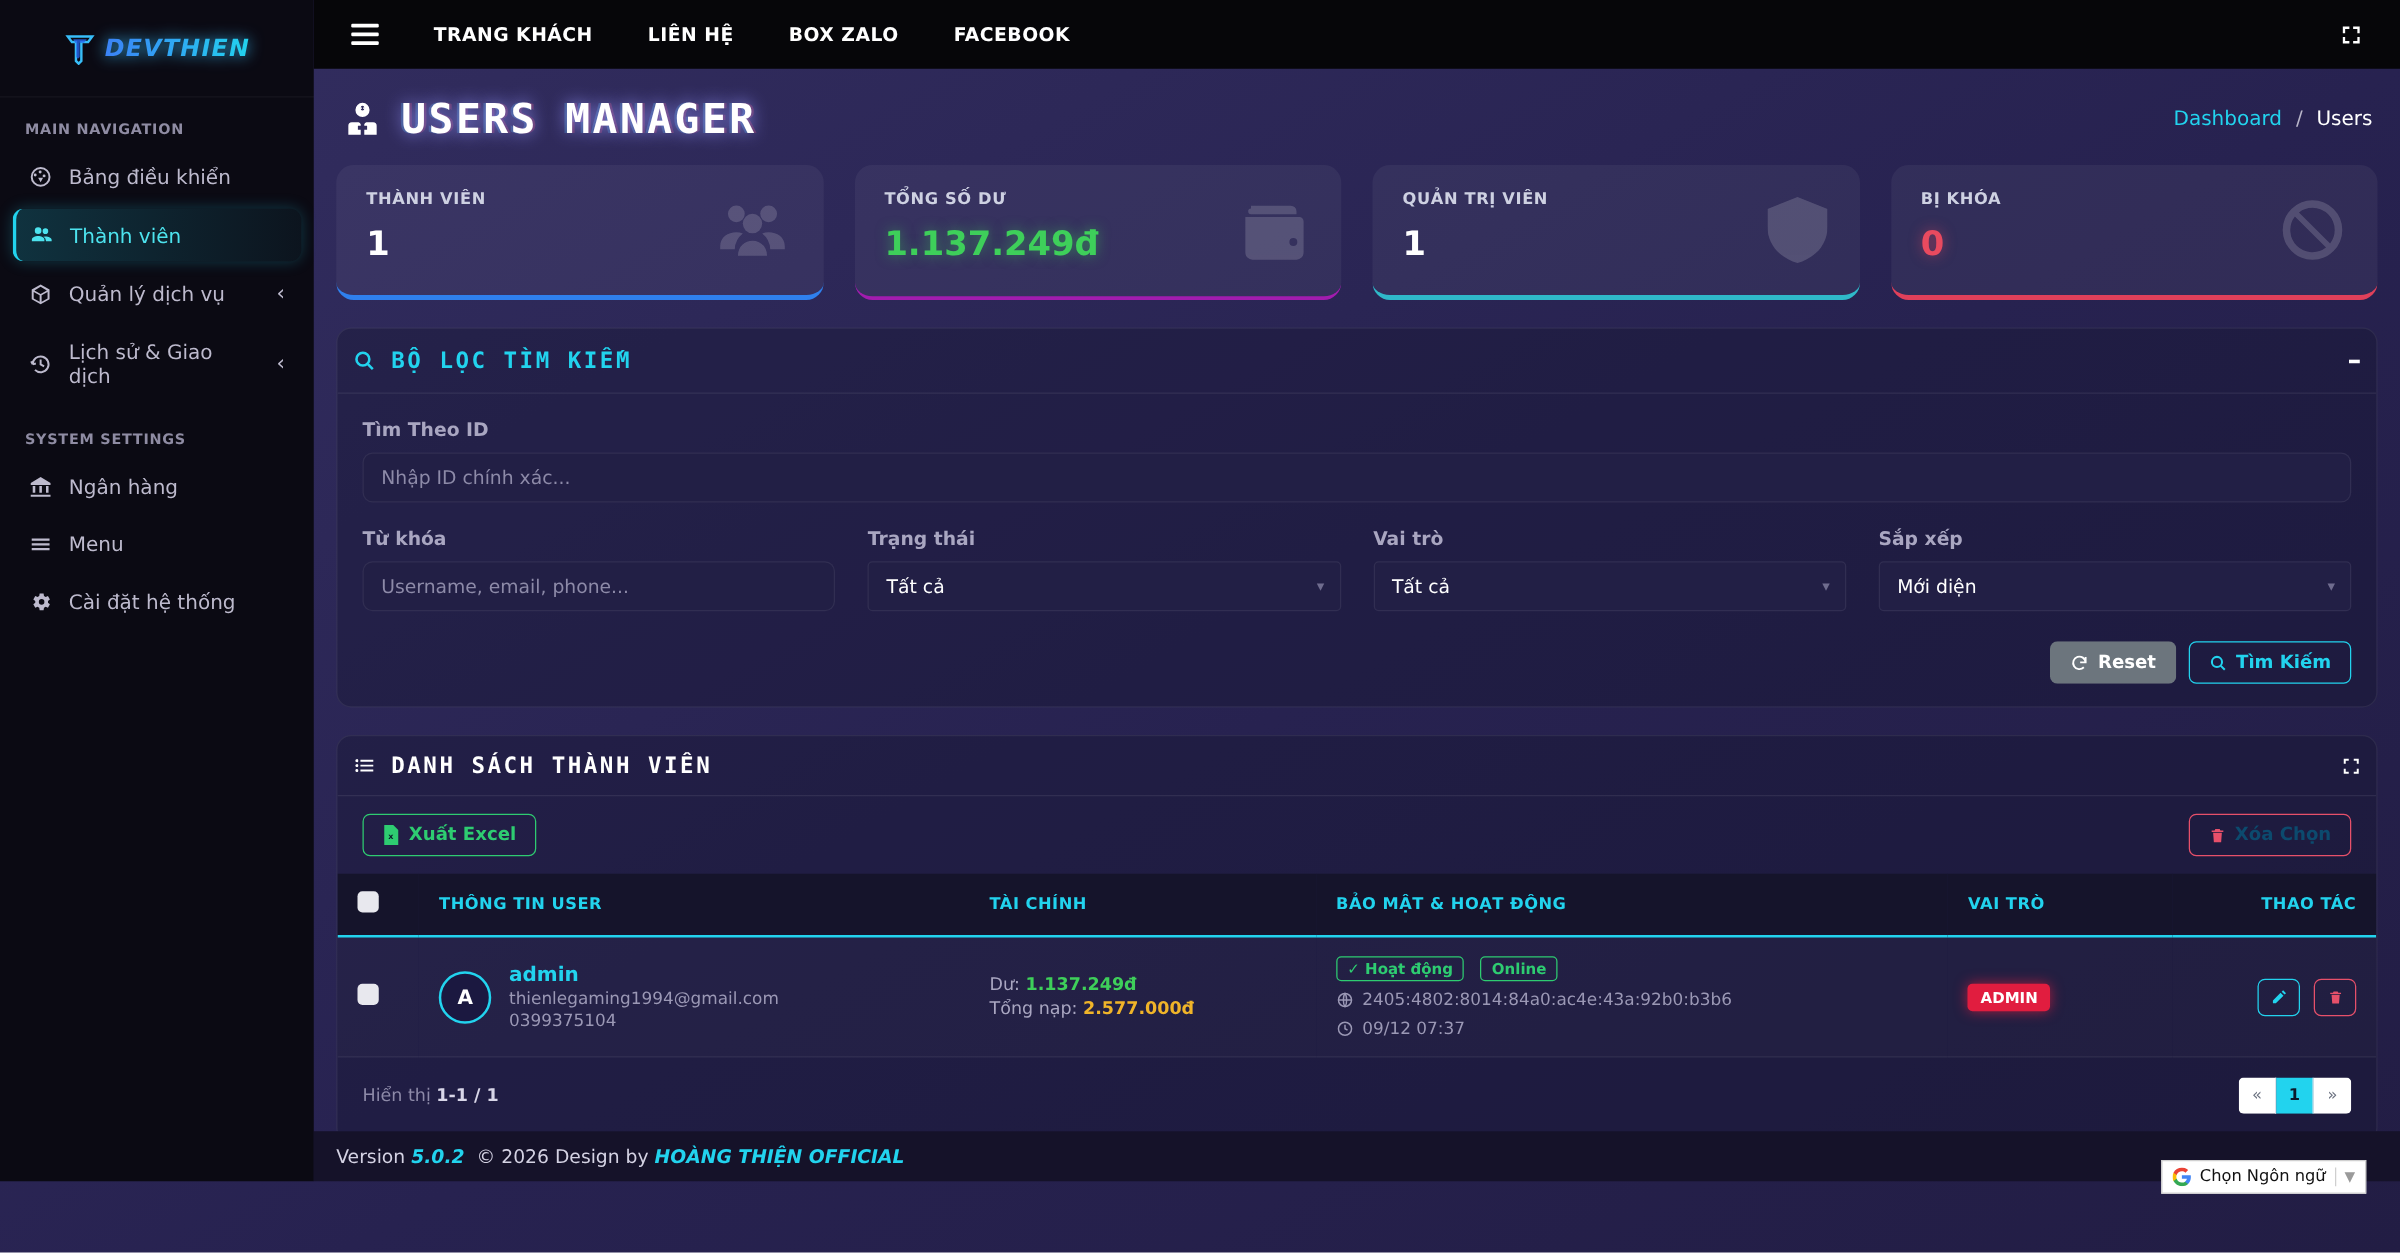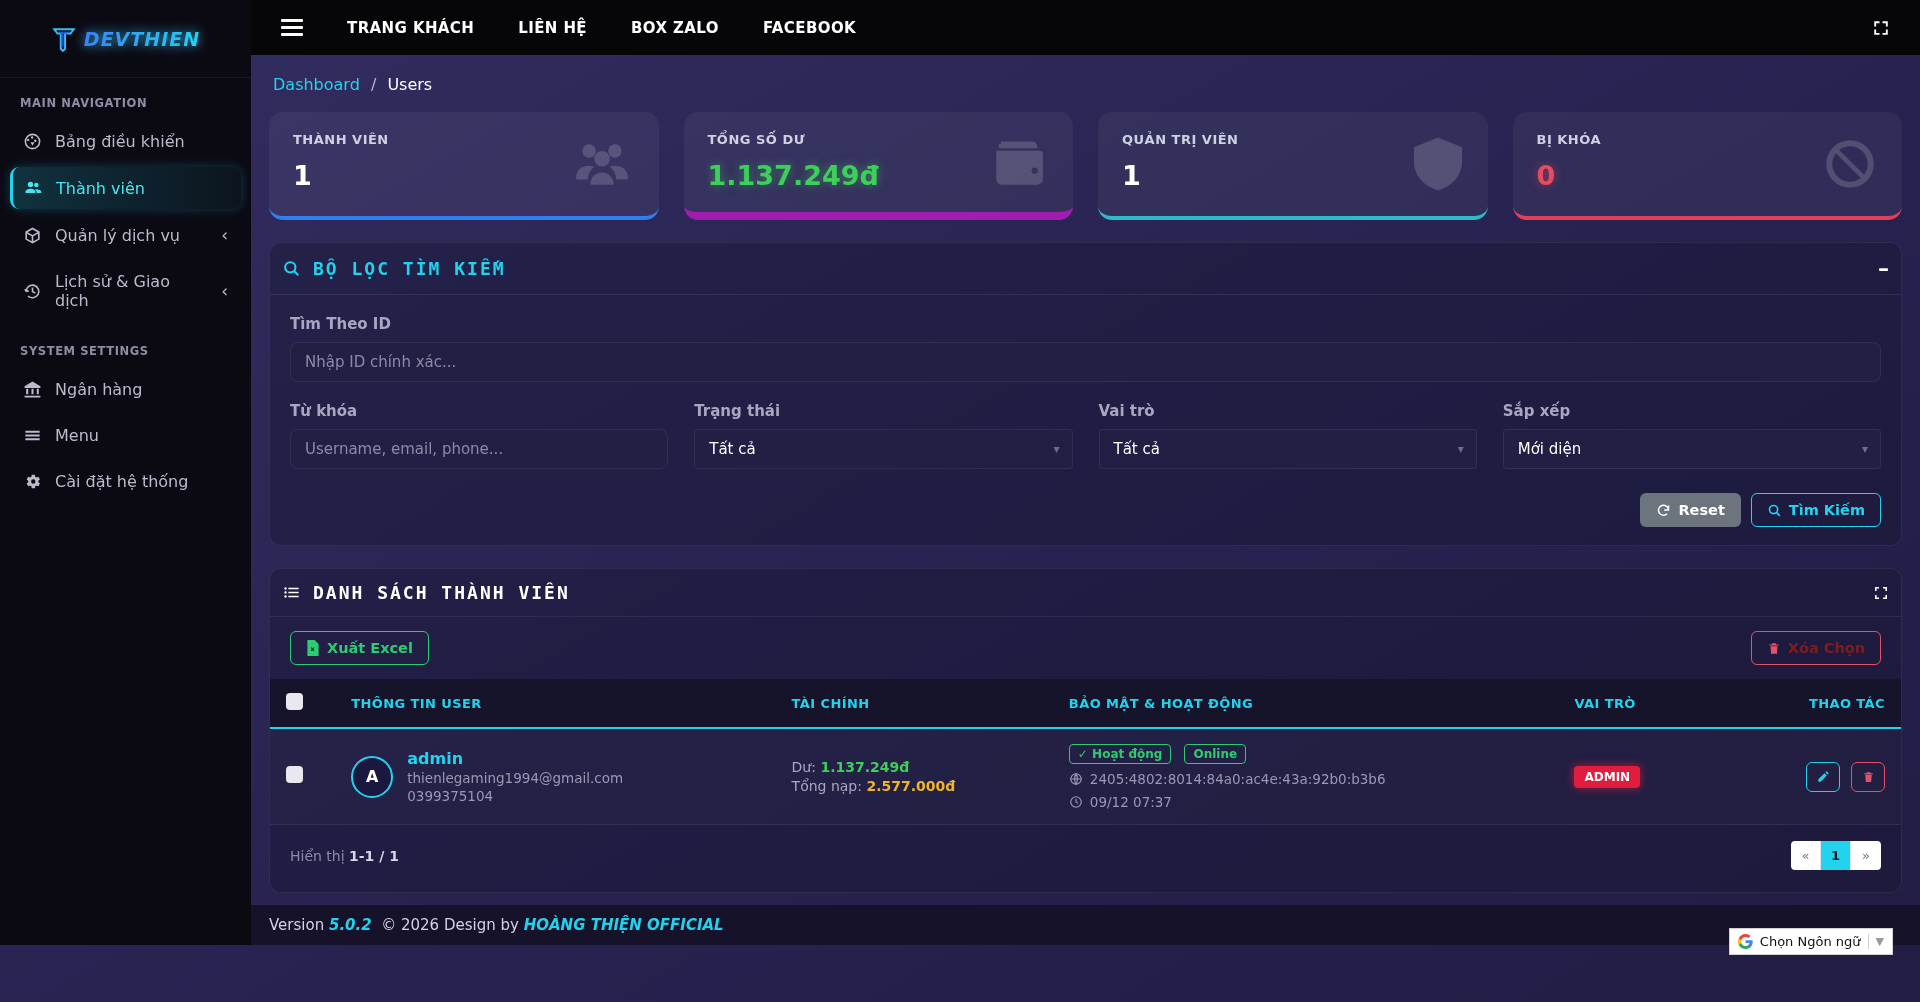--- a/index.html
+++ b/index.html
@@ -86,21 +86,21 @@
   .f-select { position:relative; width:100%; height:40px; background:#221f45;
     border:1px solid rgba(255,255,255,.07); border-radius:4px; display:flex; align-items:center;
     padding:0 14px; font-size:15px; color:#fff; cursor:pointer; }
   .f-select::after { content:"▾"; position:absolute; right:12px; color:#6f6c8e; font-size:12px; }
   .filter-actions { display:flex; justify-content:flex-end; gap:10px; margin-top:24px; }
   .btn { display:inline-flex; align-items:center; gap:7px; border-radius:6px; font-size:14.5px;
     font-weight:600; padding:8px 15px; cursor:pointer; border:1px solid transparent; font-family:inherit; }
   .btn-gray { background:#6c757d; color:#fff; }
   .btn-cyan-o { background:transparent; border-color:#22d3ee; color:#22d3ee; }
   .btn-green-o { background:transparent; border-color:#2ecc71; color:#2ecc71; }
-  .btn-red-o { background:transparent; border-color:#e7506a; color:#7f1d1d;margin-left:19px; }
+  .btn-red-o { background:transparent; border-color:#e7506a; color:#0c4a6e;margin-left:19px; }
 
   
   .toolbar { display:flex; justify-content:space-between; align-items:center; padding:14px 20px; }
   table { width:100%; border-collapse:collapse; }
   thead th { background:#15142b; color:#22d3ee; font-size:13px; letter-spacing:.4px;
     text-align:left; padding:14px 16px; border-bottom:2px solid #22d3ee; }
   tbody td { padding:14px 16px; background:rgba(255,255,255,.02);
     border-bottom:1px solid rgba(255,255,255,.07); vertical-align:middle; }
   .checkbox { width:17px; height:17px; border-radius:4px; background:#e8e8ee; display:inline-block; cursor:pointer; }
   .user-cell { display:flex; align-items:center; gap:14px; }
@@ -222,39 +222,45 @@
   <span class="nav-expand">
     <svg width="18" height="18" viewBox="0 0 24 24" fill="#fff">
         <path d="M3 3h7v2.5H5.5V10H3zm11 0h7v7h-2.5V5.5H14zM3 14h2.5v4.5H10V21H3zm15.5 0H21v7h-7v-2.5h4.5z"></path>
       </svg>
   </span>
 </div>
 
 <div class="main">
 
   <div class="page-head">
+    <div class="page-title techno">
+      <svg width="34" height="34" viewBox="0 0 24 24" fill="#fff">
+          <path d="M12 3a4 4 0 1 0 4 4 4 4 0 0 0-4-4zm0 1.6a1 1 0 0 1 1 1h-.7v.7h.7a1 1 0 1 1-2 0V6.3h.7v-.7h-.7a1 1 0 0 1 1-.99zM6 14a2 2 0 0 0-2 2v5h7v-2.8H9.4V16H11v-.9A2 2 0 0 0 9.8 14zm8.2 0a2 2 0 0 0-1.2 1.1v.9h1.6v2.2H13V21h7v-5a2 2 0 0 0-2-2z"></path>
+        </svg>
+      <span>USERS MANAGER</span>
+    </div>
     <div class="breadcrumb">
       <span class="bc-link">Dashboard</span>
       <span class="bc-sep">/</span>
       <span class="bc-cur">Users</span>
     </div>
   </div>
 
   <div class="stats">
     <div class="stat-card" style="border-bottom:4px solid #2f80ed;">
       <div class="stat-label">THÀNH VIÊN</div>
       <div class="stat-value" style="color:#fff;">1</div>
       <svg class="stat-icon" width="62" height="50" viewBox="0 0 24 18" fill="#fff">
           <circle cx="7" cy="4" r="2.6"></circle>
           <circle cx="17" cy="4" r="2.6"></circle>
           <circle cx="12" cy="7" r="3"></circle>
           <path d="M2 14c0-2.8 2.4-4.3 5-4.3a6 6 0 0 1 2 .4A6.5 6.5 0 0 0 6.5 15H2zm15.5 1a6.5 6.5 0 0 0-2.5-4.9 6 6 0 0 1 2-.4c2.6 0 5 1.5 5 4.3V15zM7.5 17c0-3 2.2-4.7 4.5-4.7s4.5 1.7 4.5 4.7z"></path>
         </svg>
     </div>
-    <div class="stat-card" style="border-bottom:8px solid #a21caf;">
+    <div class="stat-card" style="border-bottom:3px solid #a21caf;">
       <div class="stat-label">TỔNG SỐ DƯ</div>
       <div class="stat-value" style="color:#3ecf5a; text-shadow:0 0 10px rgba(62,207,90,.5);">1.137.249đ</div>
       <svg class="stat-icon" width="56" height="50" viewBox="0 0 24 22" fill="#fff">
           <path d="M4 2h14a2 2 0 0 1 2 2v1H4a1 1 0 0 1 0-2zM2 6h19a1.5 1.5 0 0 1 1.5 1.5v11A2.5 2.5 0 0 1 20 21H4.5A2.5 2.5 0 0 1 2 18.5zm15.5 8.8a1.4 1.4 0 1 0 1.4-1.4 1.4 1.4 0 0 0-1.4 1.4z"></path>
         </svg>
     </div>
     <div class="stat-card" style="border-bottom:4px solid #2fb9c9;">
       <div class="stat-label">QUẢN TRỊ VIÊN</div>
       <div class="stat-value" style="color:#fff;">1</div>
       <svg class="stat-icon" width="48" height="54" viewBox="0 0 20 22" fill="#fff">

